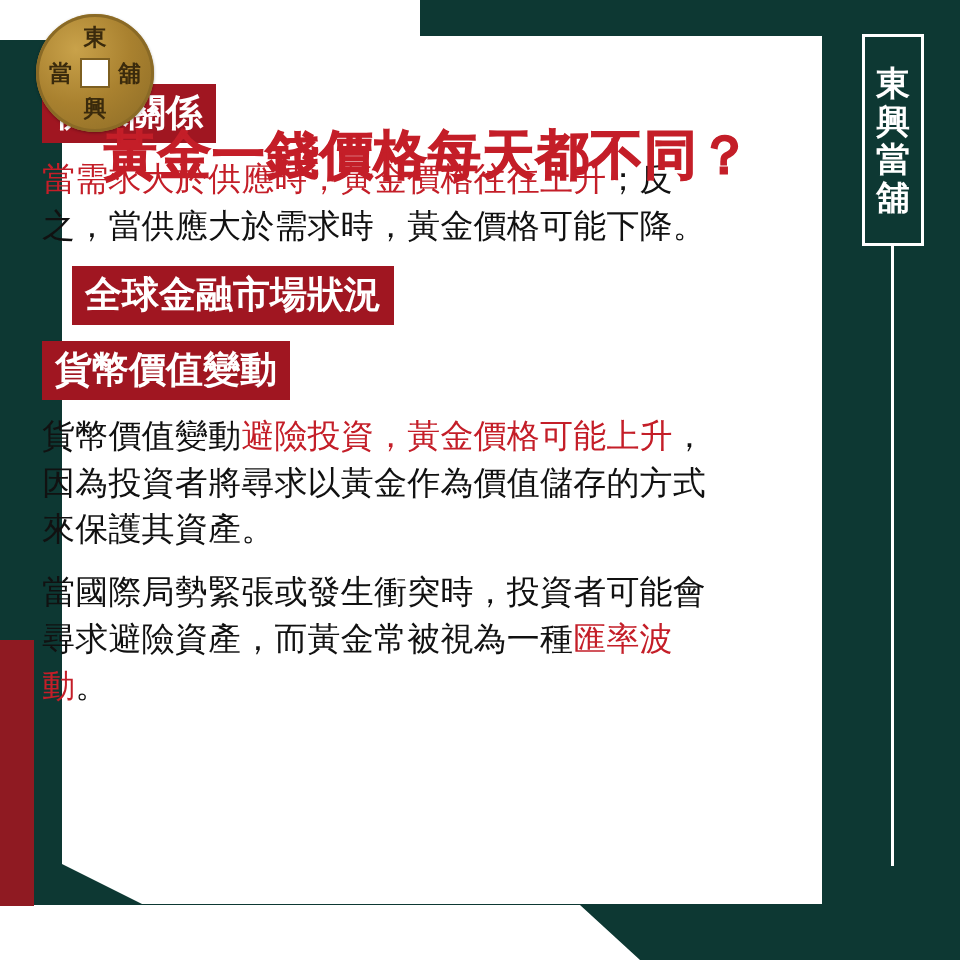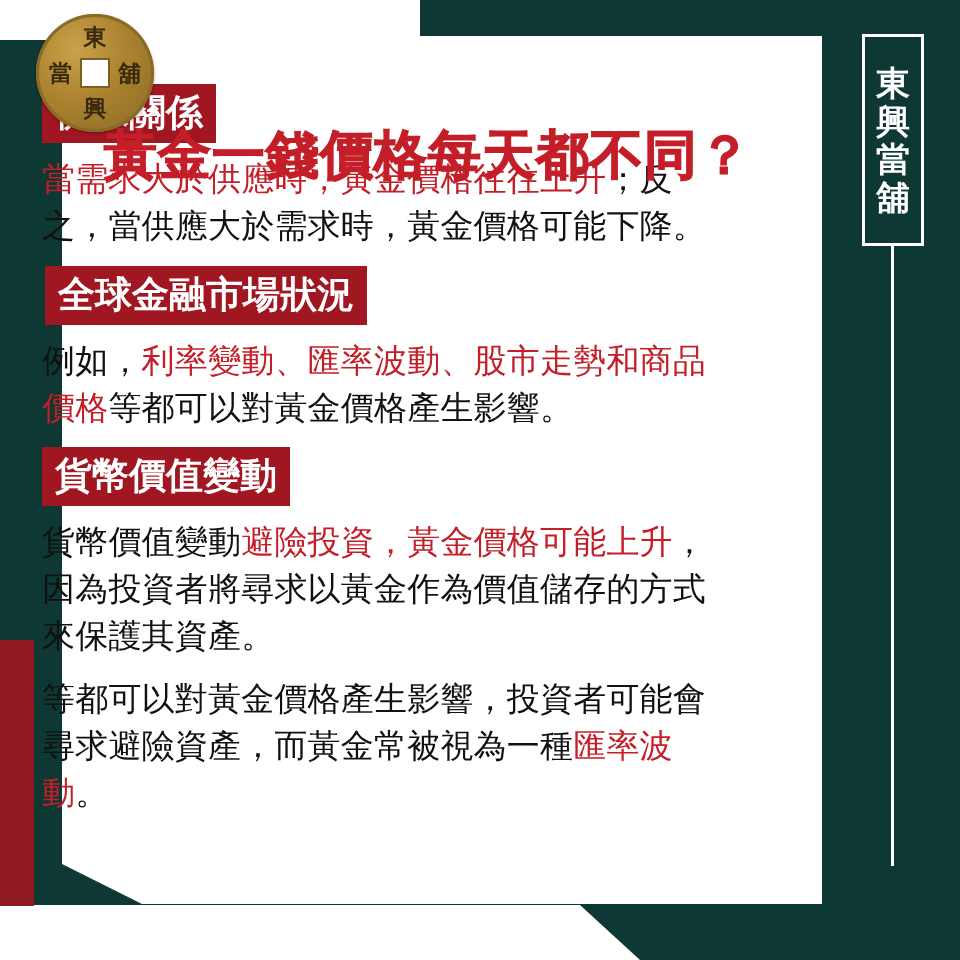--- a/index.html
+++ b/index.html
@@ -163,21 +163,21 @@
   .sec-tag {
     display: inline-block;
     background: #a01621;
     color: #ffffff;
     font-size: 37px;
     font-weight: bold;
     line-height: 1;
     padding: 10px 13px 12px 13px;
     font-family: "DejaVu Sans", "Liberation Sans", sans-serif;
   }
-  .sec-tag.indent { margin-left: 3px; }
+  .sec-tag.indent { margin-left: 30px; }
   .sec-body {
     margin-top: 13px;
     color: #111111;
     font-size: 33px;
     line-height: 1.42;
     font-family: "DejaVu Sans", "Liberation Sans", sans-serif;
     letter-spacing: .2px;
   }
   .sec-body .hl { color: #c41e28; }
 </style>
@@ -214,32 +214,29 @@
 
     <div class="section">
       <div class="sec-tag">供求關係</div>
       <div class="sec-body">
         <span class="hl">當需求大於供應時，黃金價格往往上升</span><span>；反之，當供應大於需求時，黃金價格可能下降。</span>
       </div>
     </div>
 
     <div class="section">
       <div class="sec-tag indent">全球金融市場狀況</div>
-      <div class="sec-body">
-        <span>例如，</span><span class="hl">利率變動、匯率波動、股市走勢和商品價格</span><span>等都可以對黃金價格產生影響。</span>
-      </div>
     </div>
 
     <div class="section">
       <div class="sec-tag">貨幣價值變動</div>
       <div class="sec-body">
         <span>貨幣價值變動</span><span class="hl">避險投資，黃金價格可能上升</span><span>，因為投資者將尋求以黃金作為價值儲存的方式來保護其資產。</span>
       </div>
     </div>
 
     <div class="section">
       <div class="sec-body">
-        <span>等都可以對黃金價格產生影響，投資者可能會尋求避險資產，而黃金常被視為一種</span><span class="hl">匯率波動</span><span>。</span>
+        <span>當國際局勢緊張或發生衝突時，投資者可能會尋求避險資產，而黃金常被視為一種</span><span class="hl">匯率波動</span><span>。</span>
       </div>
     </div>
 
   </div>
 </div>
 
 </body></html>

